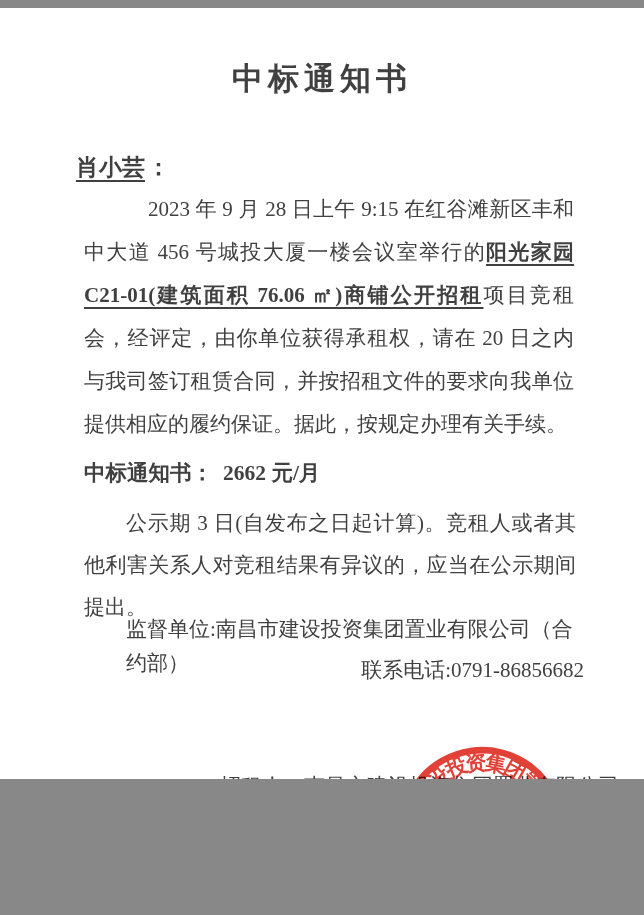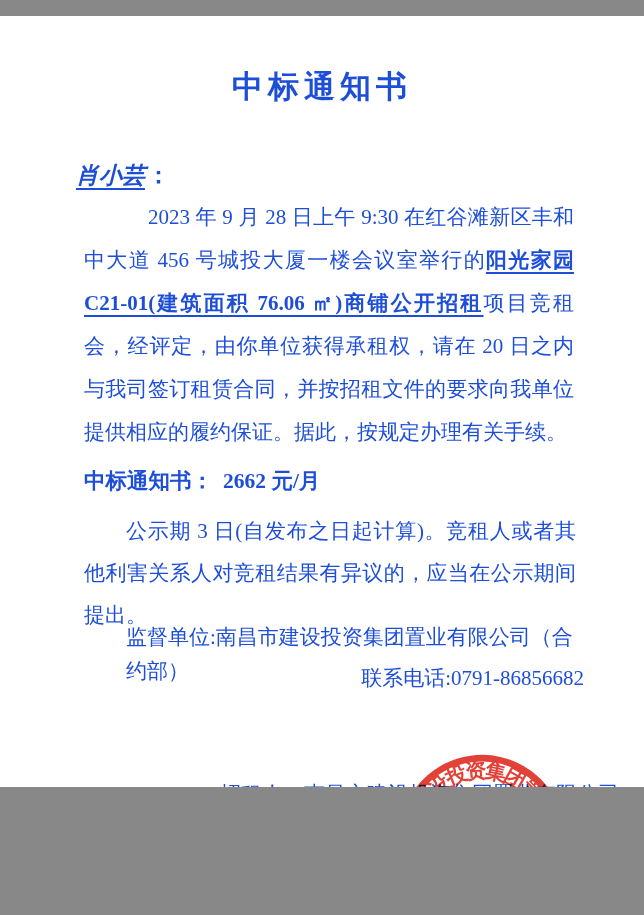--- a/index.html
+++ b/index.html
@@ -1,34 +1,34 @@
 <!DOCTYPE html>
 <html><head>
 <meta charset="utf-8">
 <style>
   html,body{margin:0;padding:0;background:#888;}
   .page{
     position:relative;
     width:644px;height:771px;
-    margin:16px auto;
+    margin:8px auto;
     background:#ffffff;
     font-family:"Liberation Serif","DejaVu Serif",serif;
-    color:#1d4ed8;
+    color:#404040;
     overflow:hidden;
   }
   .title{
     position:absolute;top:50px;left:0;width:100%;
     margin:0;text-align:center;
     font-size:31px;font-weight:700;letter-spacing:5px;
   }
   .addressee{
     position:absolute;left:76px;top:144px;
     font-size:23px;font-weight:700;
   }
-  .addressee .name{text-decoration:underline;text-underline-offset:5px;padding-right:2px;font-style:italic;}
+  .addressee .name{text-decoration:underline;text-underline-offset:5px;padding-right:2px;}
   .para{
     position:absolute;margin:0;
     font-size:21px;line-height:43px;
     text-align:justify;
   }
   .para1{left:84px;top:180px;width:490px;text-indent:64px;}
   .para2{left:84px;top:494px;width:492px;line-height:42px;text-indent:42px;}
   .bold{font-weight:700;}
   .uline{text-decoration:underline;text-underline-offset:5px;}
   .result{
@@ -66,21 +66,21 @@
 
 <div class="page">
 
   <h1 class="title">中标通知书</h1>
 
   <div class="addressee">
     <span class="name">肖小芸</span><span>：</span>
   </div>
 
   <p class="para para1">
-    <span>2023 年 9 月 28 日上午 9:30 在红谷滩新区丰和中大道 456 号城投大厦一楼会议室举行的</span><span class="bold uline">阳光家园 C21-01(建筑面积 76.06 ㎡)商铺公开招租</span><span>项目竞租会，经评定，由你单位获得承租权，请在 20 日之内与我司签订租赁合同，并按招租文件的要求向我单位提供相应的履约保证。据此，按规定办理有关手续。</span>
+    <span>2023 年 9 月 28 日上午 9:15 在红谷滩新区丰和中大道 456 号城投大厦一楼会议室举行的</span><span class="bold uline">阳光家园 C21-01(建筑面积 76.06 ㎡)商铺公开招租</span><span>项目竞租会，经评定，由你单位获得承租权，请在 20 日之内与我司签订租赁合同，并按招租文件的要求向我单位提供相应的履约保证。据此，按规定办理有关手续。</span>
   </p>
 
   <div class="result">
     <span>中标通知书：</span><span class="value">2662 元/月</span>
   </div>
 
   <p class="para para2">公示期 3 日(自发布之日起计算)。竞租人或者其他利害关系人对竞租结果有异议的，应当在公示期间提出。</p>
 
   <div class="plain-line supervisor-line">监督单位:南昌市建设投资集团置业有限公司（合约部）</div>
 

